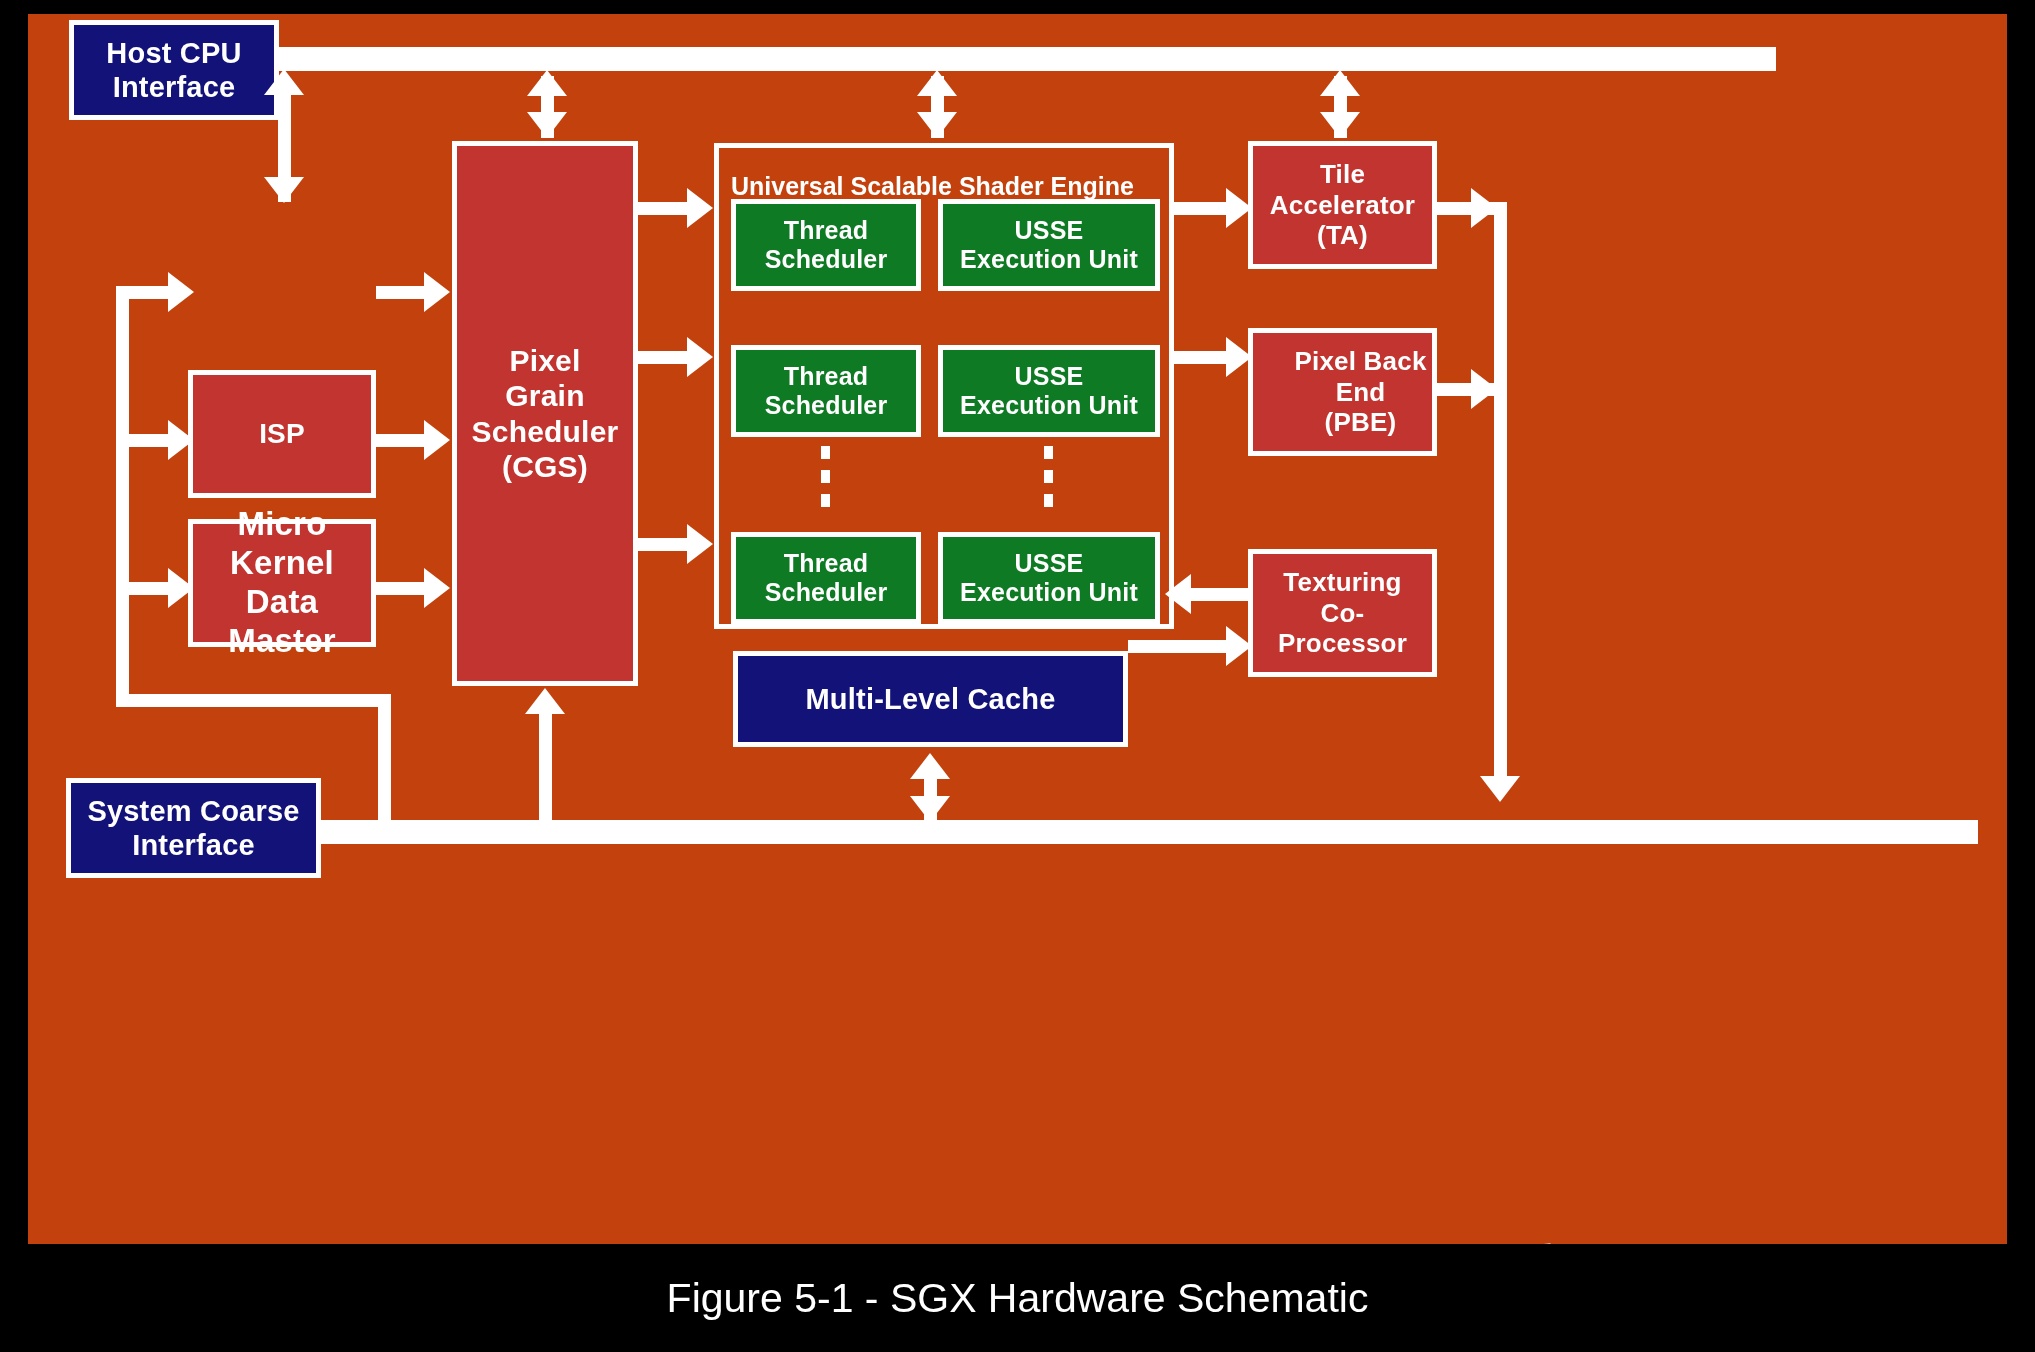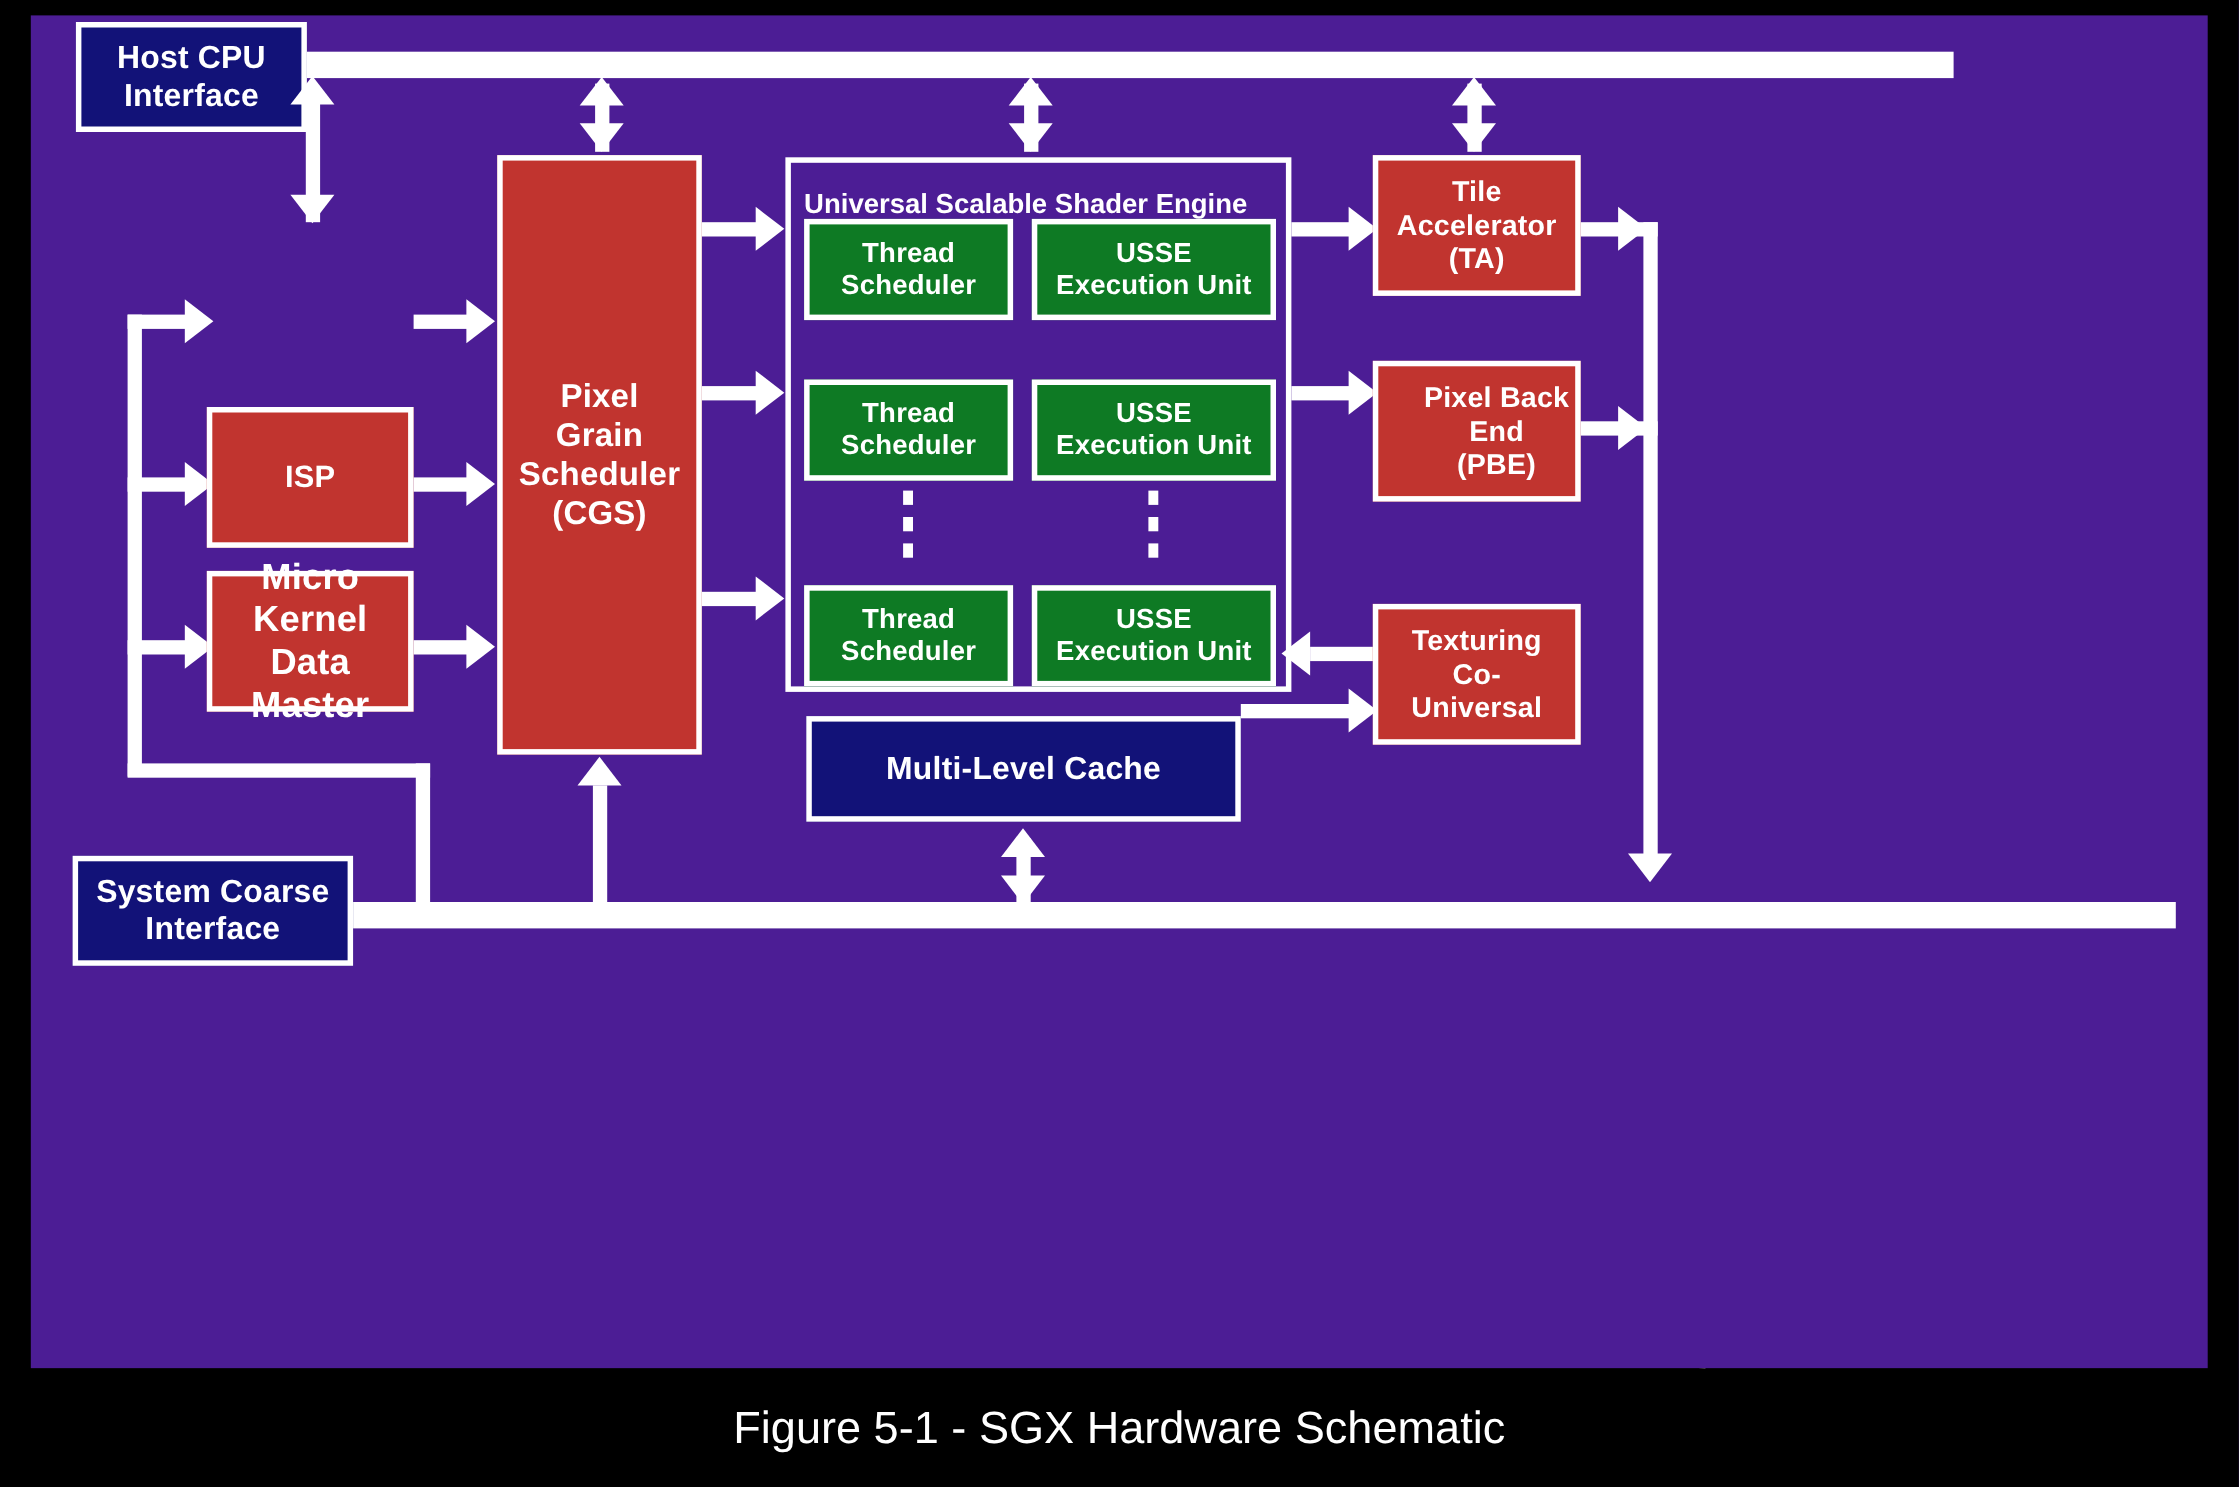--- a/index.html
+++ b/index.html
@@ -11,21 +11,21 @@
     height:1352px;
     background:#000000;
     overflow:hidden;
   }
 
   
   #canvas{
     position:absolute;
     left:28px; top:14px;
     width:1979px; height:1230px;
-    background:#4c1d95;
+    background:#c2410c;
   }
 
   
   .box{
     position:absolute;
     box-sizing:border-box;
     border:5px solid #FFFFFF;
     color:#FFFFFF;
     font-weight:bold;
     display:flex;
@@ -253,21 +253,21 @@
         <span>Pixel Back</span>
         <span>End</span>
         <span>(PBE)</span>
       </span>
     </div>
 
     <div class="box red" style="left:1220px; top:535px; width:189px; height:128px; font-size:26px;">
       <span>
         <span>Texturing</span>
         <span>Co-</span>
-        <span>Universal</span>
+        <span>Processor</span>
       </span>
     </div>
 
     <div class="wire" style="left:1409px; top:188px; width:70px; height:13px;"></div>
     <div class="arw arw-r" style="left:1443px; top:174px;"></div>
 
     <div class="wire" style="left:1409px; top:369px; width:70px; height:13px;"></div>
     <div class="arw arw-r" style="left:1443px; top:355px;"></div>
 
     <div class="wire" style="left:1466px; top:188px; width:13px; height:590px;"></div>

